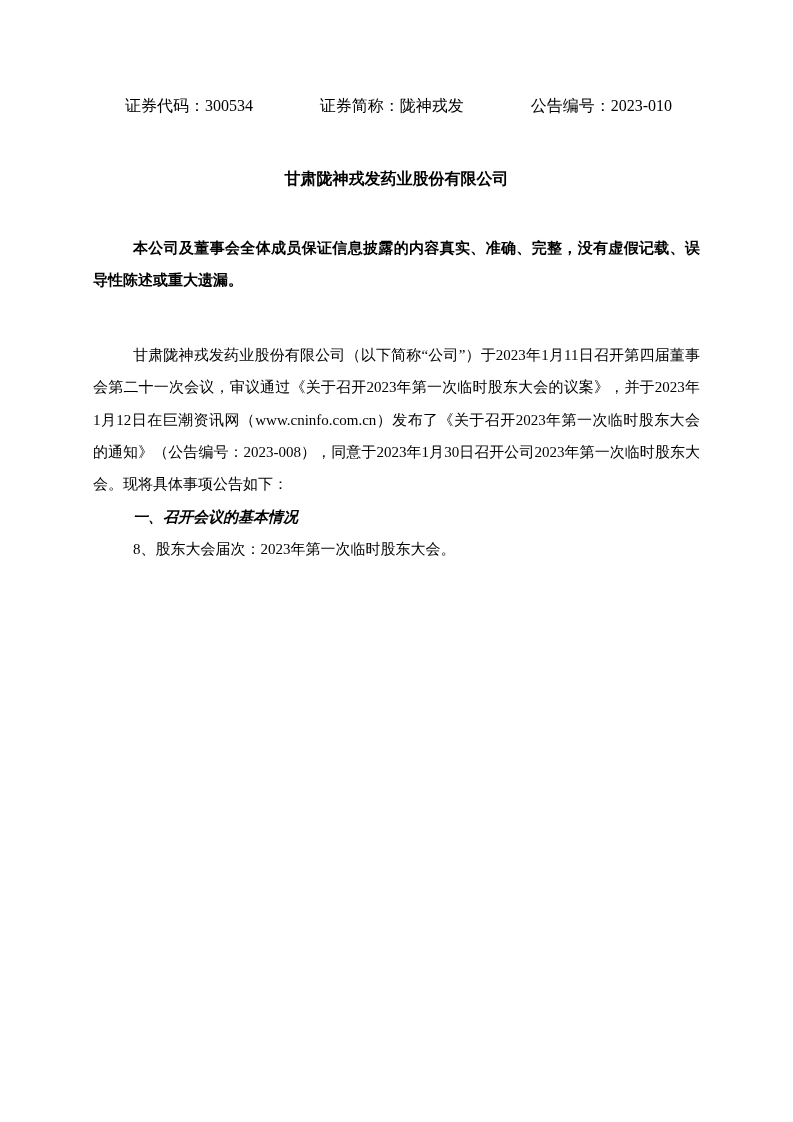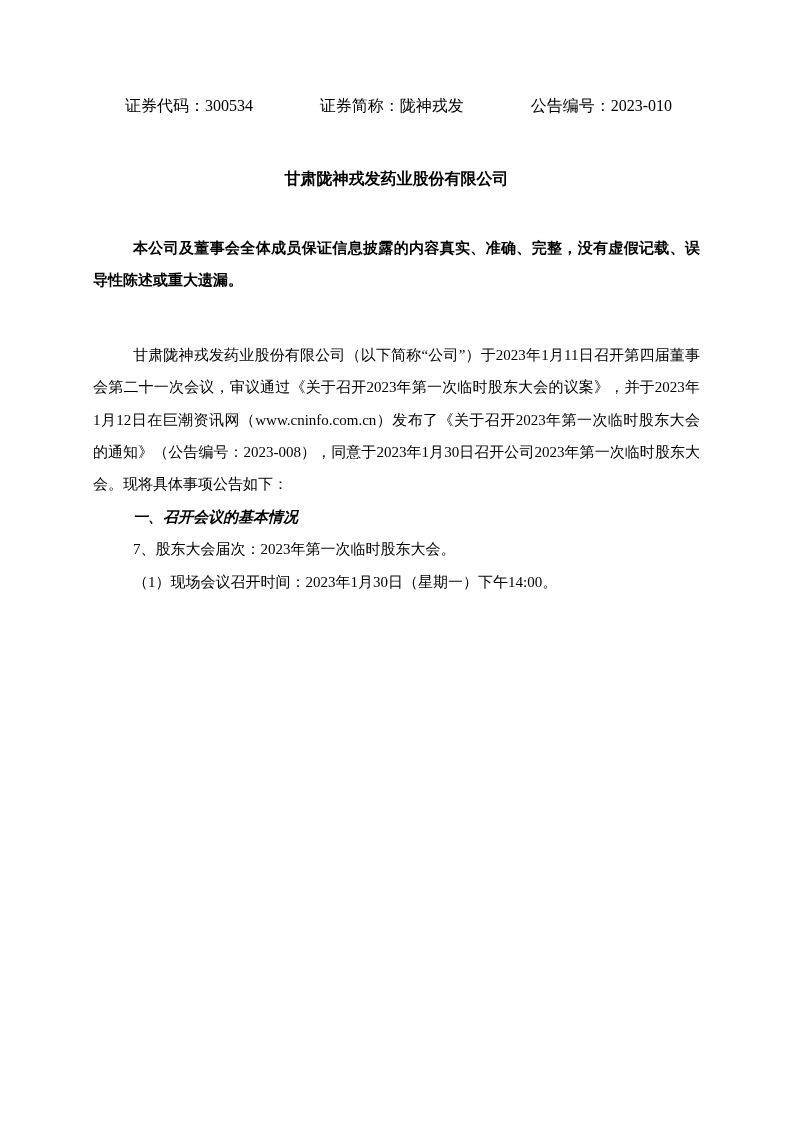--- a/index.html
+++ b/index.html
@@ -70,16 +70,15 @@
   </div>
 
   <h1 class="title title-company">甘肃陇神戎发药业股份有限公司</h1>
 
   <p class="para notice">本公司及董事会全体成员保证信息披露的内容真实、准确、完整，没有虚假记载、误导性陈述或重大遗漏。</p>
 
   <p class="para intro">甘肃陇神戎发药业股份有限公司（以下简称“公司”）于2023年1月11日召开第四届董事会第二十一次会议，审议通过《关于召开2023年第一次临时股东大会的议案》，并于2023年1月12日在巨潮资讯网（www.cninfo.com.cn）发布了《关于召开2023年第一次临时股东大会的通知》（公告编号：2023-008），同意于2023年1月30日召开公司2023年第一次临时股东大会。现将具体事项公告如下：</p>
 
   <p class="para heading">一、召开会议的基本情况</p>
 
-  <p class="para">7、股东大会届次：2023年第一次临时股东大会。</p>
-  <p class="para">（1）现场会议召开时间：2023年1月30日（星期一）下午14:00。</p>
+  <p class="para">8、股东大会届次：2023年第一次临时股东大会。</p>
 
 </div>
 
 </body></html>

